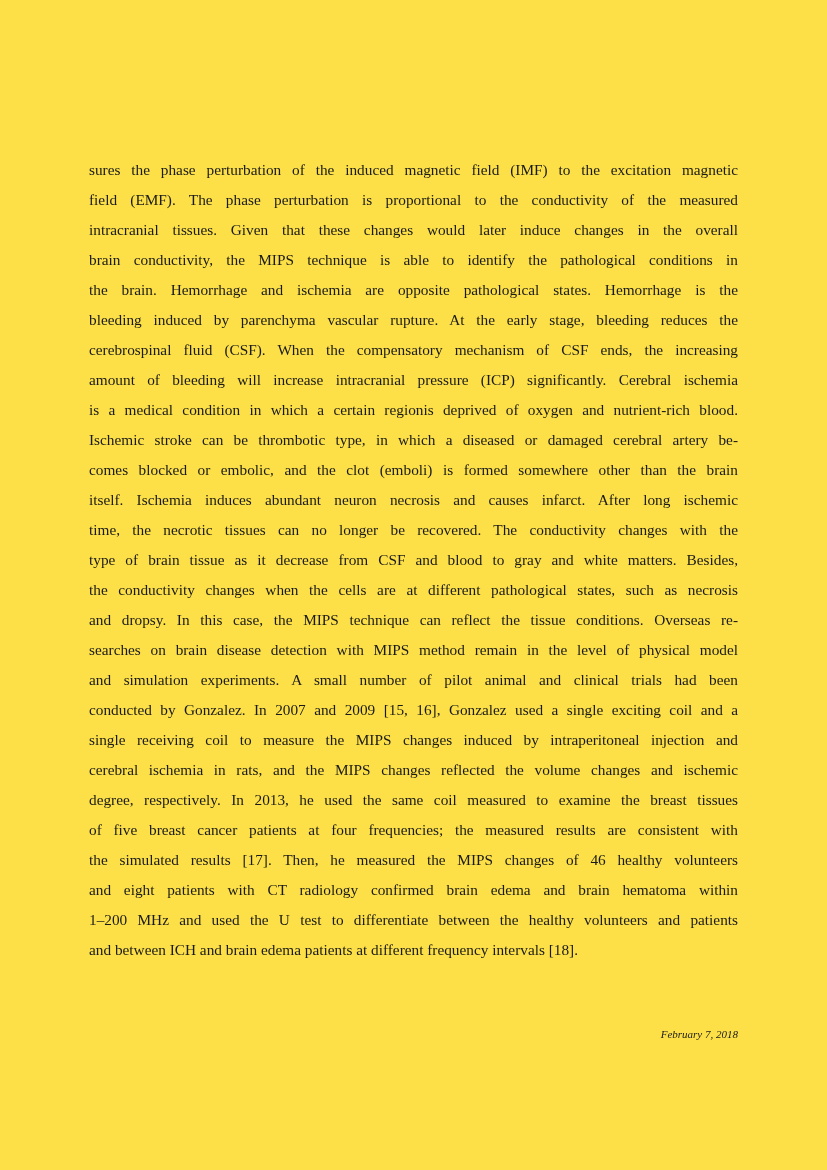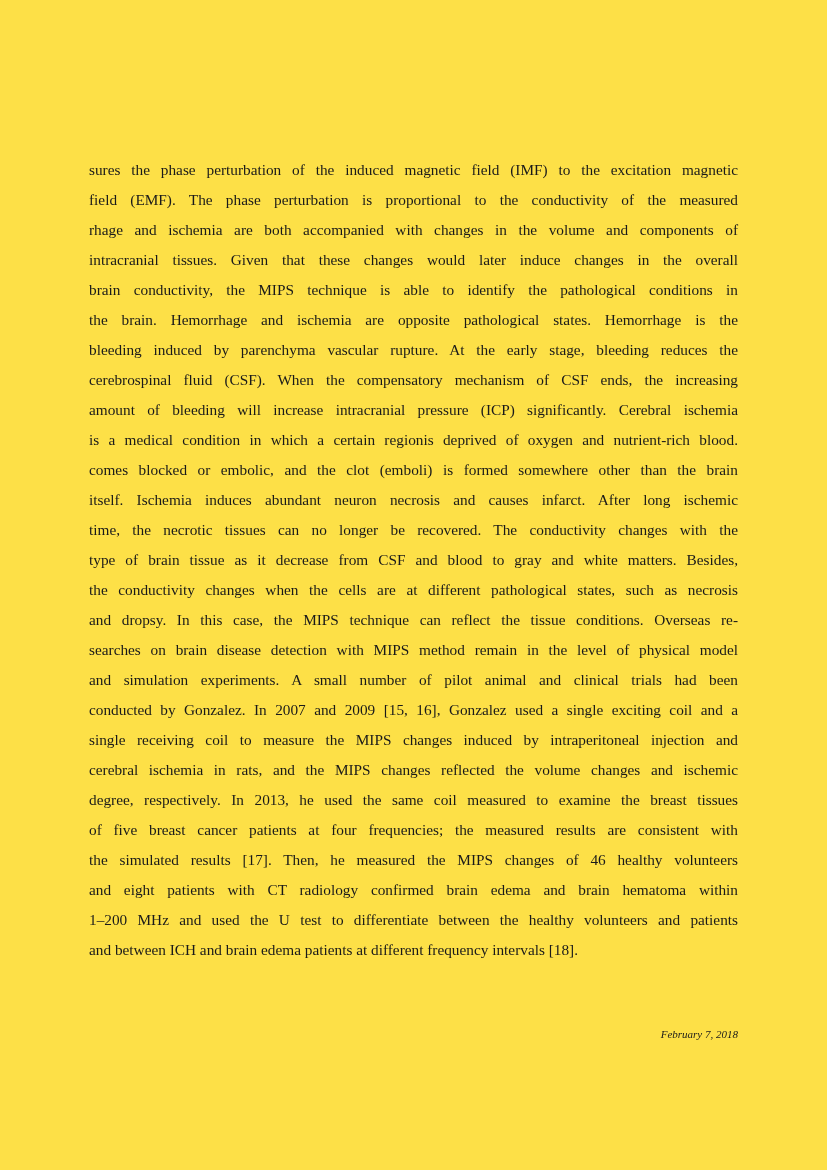--- a/index.html
+++ b/index.html
@@ -54,28 +54,28 @@
   }
 </style>
 </head>
 <body>
 
 <div class="page">
 
   <div class="text-column">
     <span class="body-line">sures the phase perturbation of the induced magnetic field (IMF) to the excitation magnetic</span>
     <span class="body-line">field (EMF). The phase perturbation is proportional to the conductivity of the measured</span>
-    <span class="body-line">rhage and ischemia are both accompanied with changes in the volume and components of</span>
     <span class="body-line">intracranial tissues.  Given that these changes would later induce changes in the overall</span>
     <span class="body-line">brain conductivity, the MIPS technique is able to identify the pathological conditions in</span>
     <span class="body-line">the brain.  Hemorrhage and ischemia are opposite pathological states.  Hemorrhage is the</span>
     <span class="body-line">bleeding induced by parenchyma vascular rupture. At the early stage, bleeding reduces the</span>
     <span class="body-line">cerebrospinal fluid (CSF). When the compensatory mechanism of CSF ends, the increasing</span>
     <span class="body-line">amount of bleeding will increase intracranial pressure (ICP) significantly.  Cerebral ischemia</span>
     <span class="body-line">is a medical condition in which a certain regionis deprived of oxygen and nutrient-rich blood.</span>
+    <span class="body-line">Ischemic stroke can be thrombotic type, in which a diseased or damaged cerebral artery be-</span>
     <span class="body-line">comes blocked or embolic, and the clot (emboli) is formed somewhere other than the brain</span>
     <span class="body-line">itself.  Ischemia induces abundant neuron necrosis and causes infarct.  After long ischemic</span>
     <span class="body-line">time, the necrotic tissues can no longer be recovered.  The conductivity changes with the</span>
     <span class="body-line">type of brain tissue as it decrease from CSF and blood to gray and white matters. Besides,</span>
     <span class="body-line">the conductivity changes when the cells are at different pathological states, such as necrosis</span>
     <span class="body-line">and dropsy. In this case, the MIPS technique can reflect the tissue conditions. Overseas re-</span>
     <span class="body-line">searches on brain disease detection with MIPS method remain in the level of physical model</span>
     <span class="body-line">and simulation experiments.  A small number of pilot animal and clinical trials had been</span>
     <span class="body-line">conducted by Gonzalez. In 2007 and 2009 [15, 16], Gonzalez used a single exciting coil and a</span>
     <span class="body-line">single receiving coil to measure the MIPS changes induced by intraperitoneal injection and</span>

